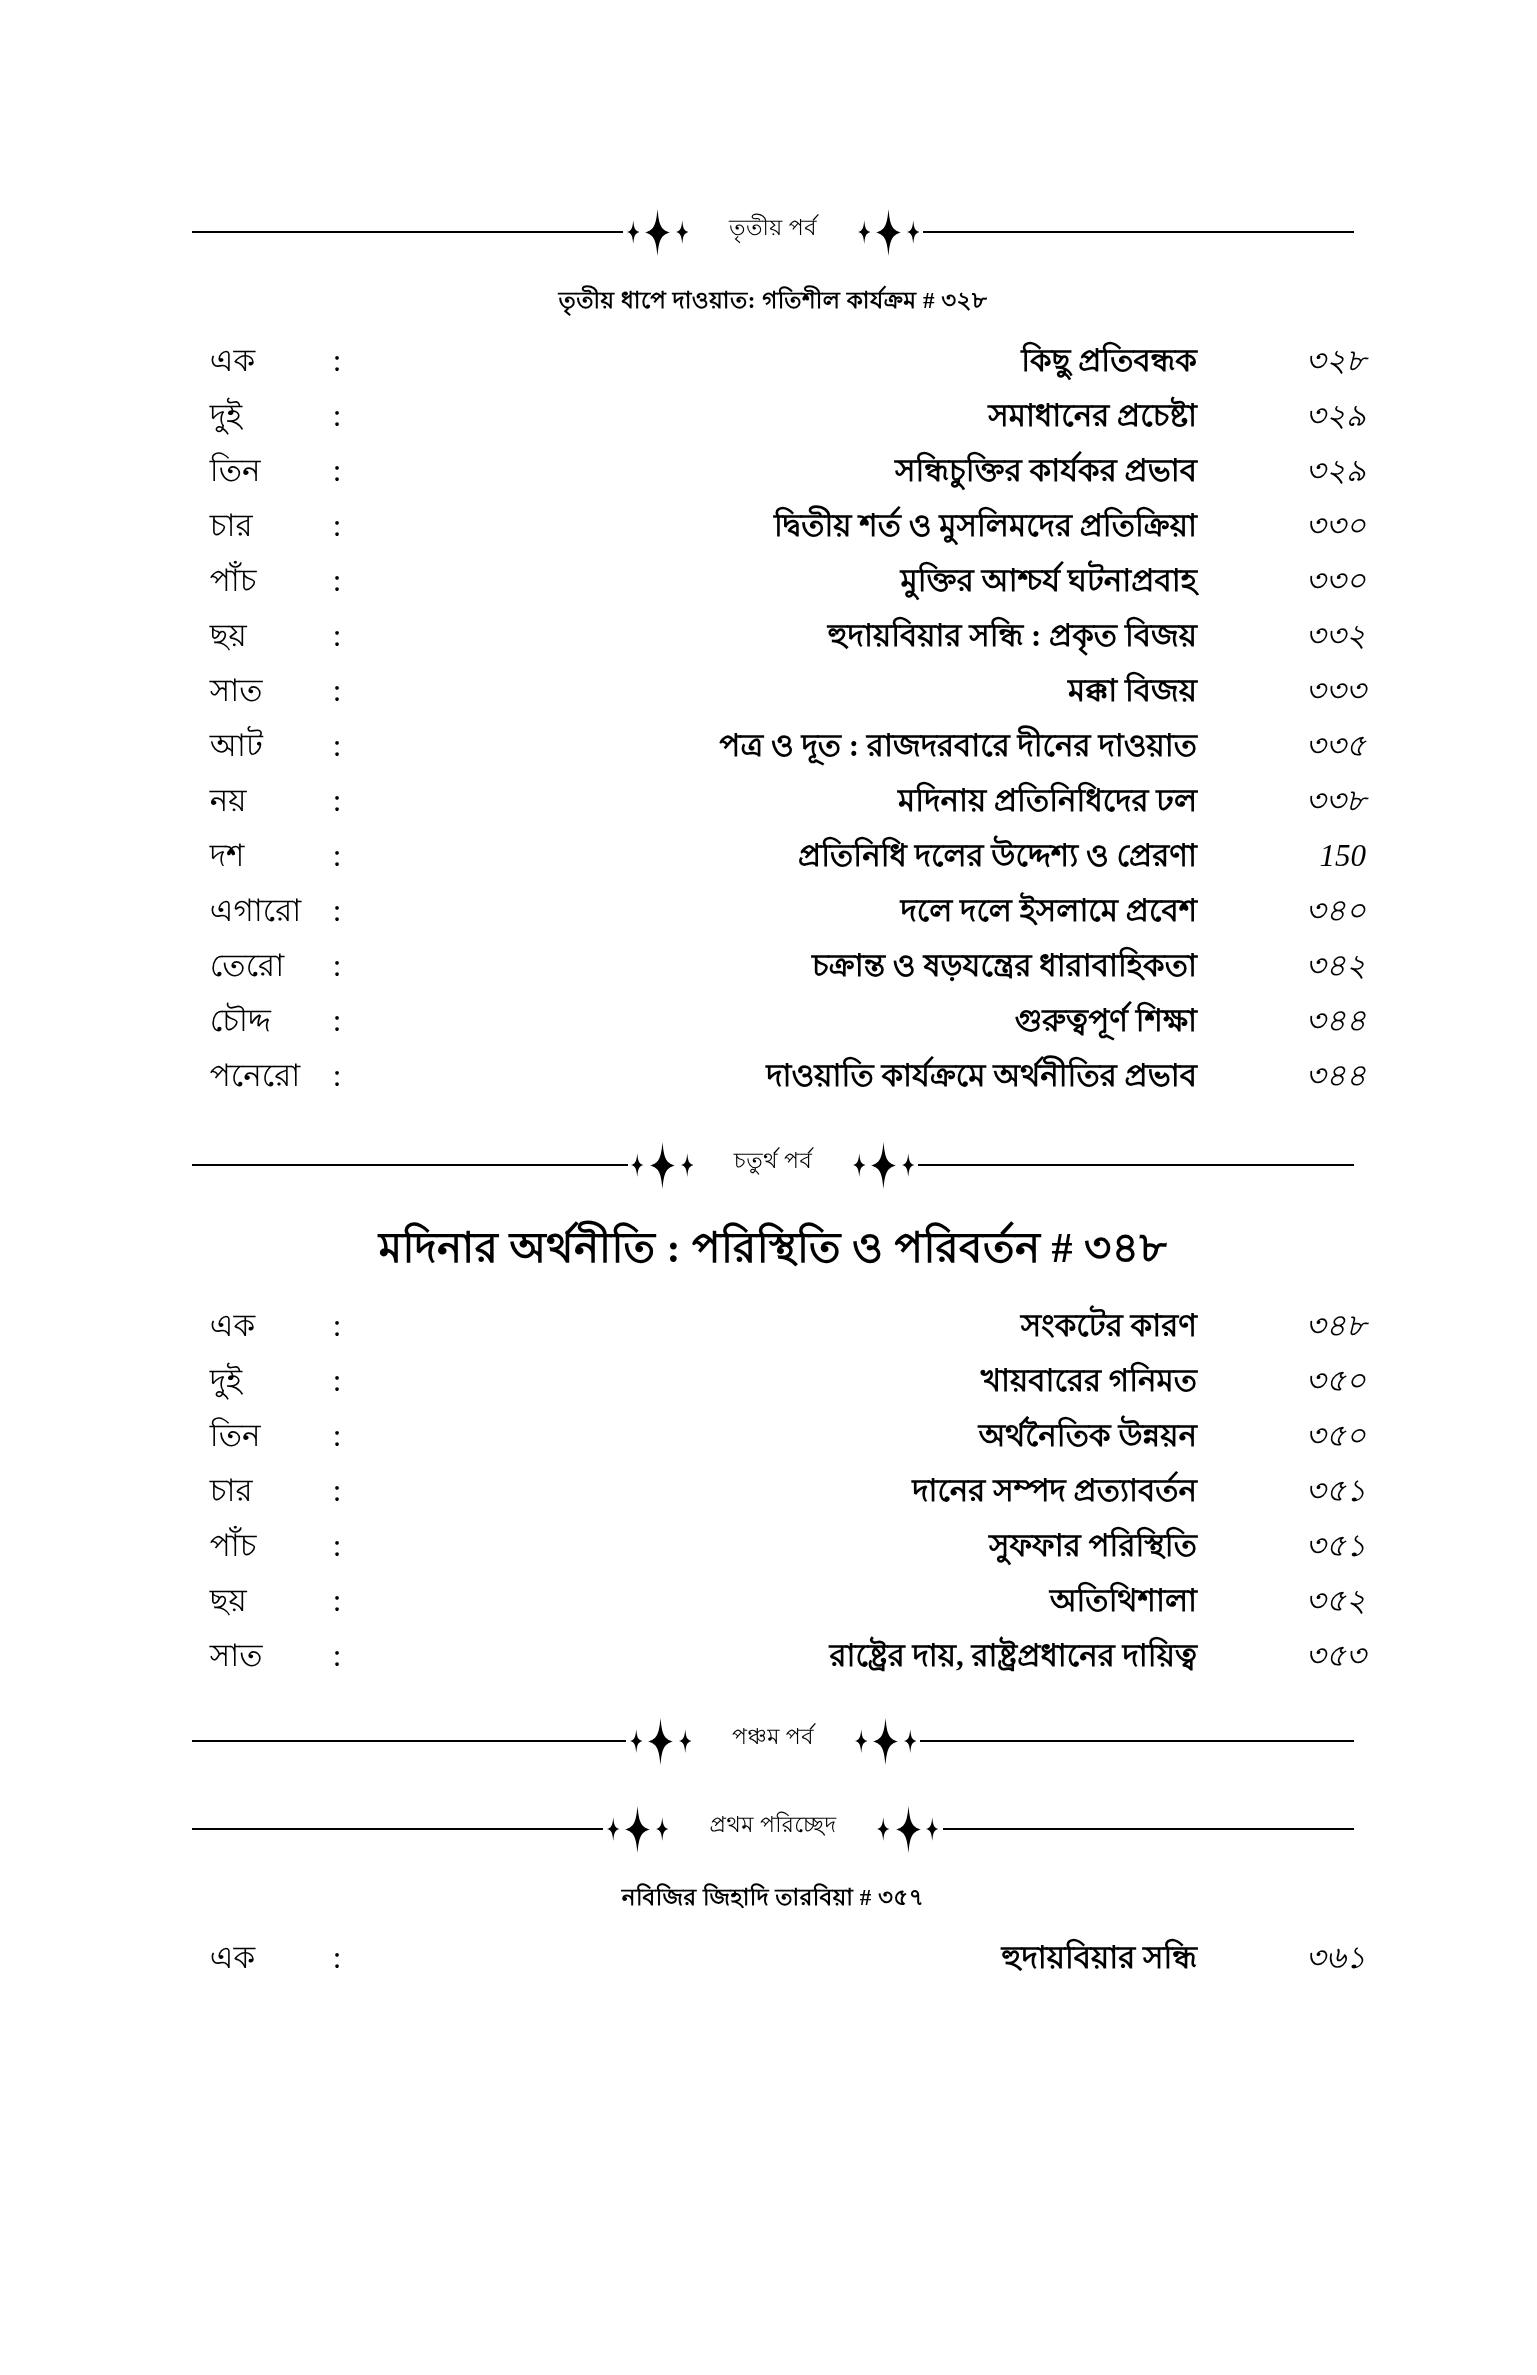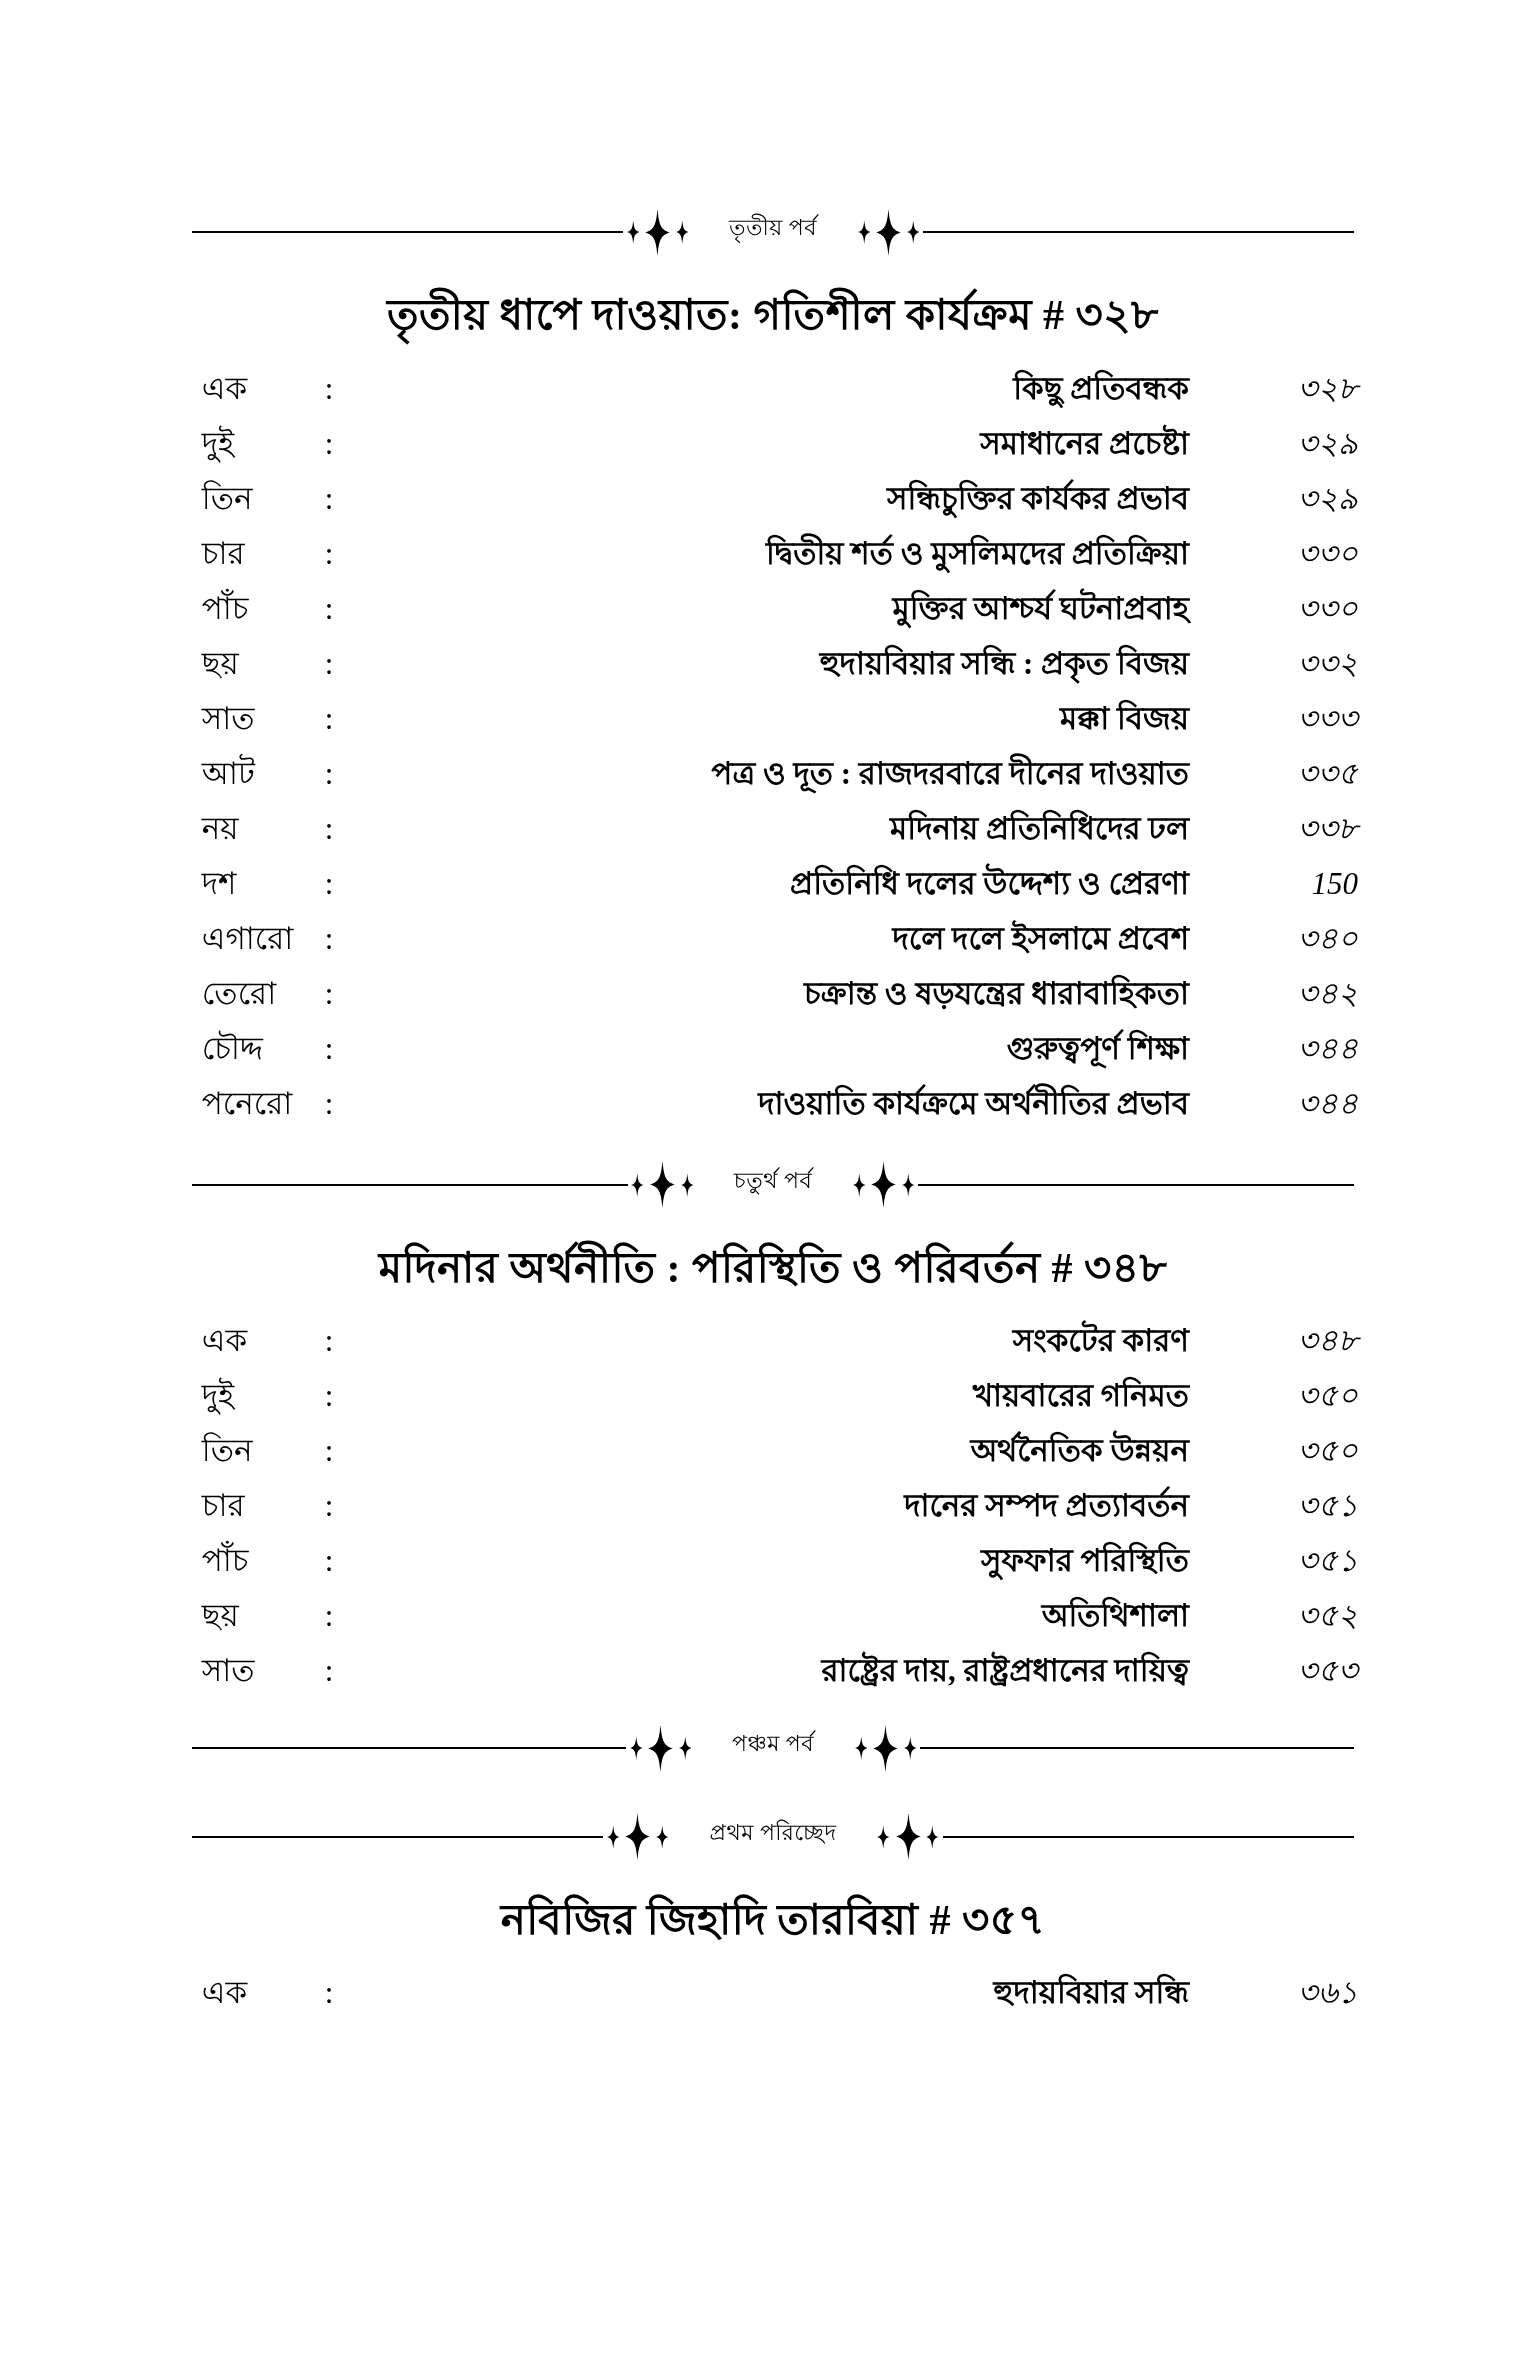--- a/index.html
+++ b/index.html
@@ -56,33 +56,33 @@
     line-height: 1;
     letter-spacing: 0.5px;
     white-space: nowrap;
     transform: translateY(-3.8px);
     text-align: right;
   }
 
   
   .section-title {
     text-align: center;
-    font-size: 42px;
+    font-size: 23px;
     font-weight: bold;
     letter-spacing: 0.5px;
     margin: 25px 0 7.7px 0;
     white-space: nowrap;
   }
   .section-title.wide { font-size: 42px; }
 
   
   .toc {
     width: 100%;
     border-collapse: collapse;
-    margin: 4px;
+    margin: 12px;
   }
   .toc tr { height: 55px; }
   .toc td {
     padding: 0;
     vertical-align: baseline;
     font-size: 31px;
     line-height: 55px;
     white-space: nowrap;
   }
   .col-num {

